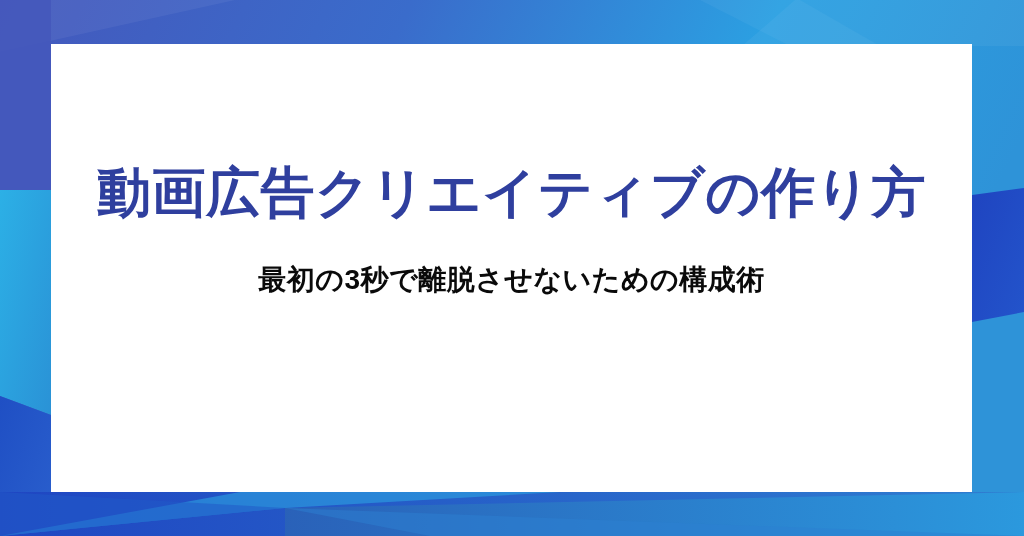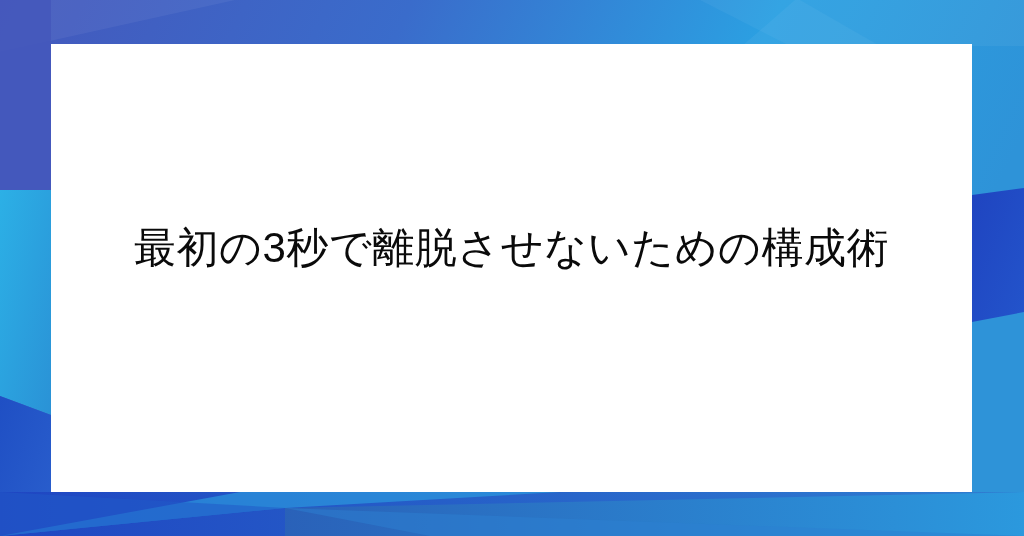--- a/index.html
+++ b/index.html
@@ -56,27 +56,27 @@
     line-height: 1.18;
     font-weight: bold;
     color: #2f3f9e;
     letter-spacing: 0.5px;
     white-space: nowrap;
     margin: 0;
     transform: translateY(-42px);
   }
 
   #subtitle {
-    font-size: 42px;
+    font-size: 28px;
     line-height: 1.2;
-    font-weight: normal;
+    font-weight: bold;
     color: #0a0a0a;
     letter-spacing: 0.5px;
     white-space: nowrap;
-    margin: 0;
+    margin: 16px;
     transform: translateY(-20px);
   }
 </style>
 </head>
 <body>
 
 <div id="banner">
 
   <svg class="shape" viewBox="0 0 1024 536" preserveAspectRatio="none" aria-hidden="true">
     <defs>
@@ -125,17 +125,18 @@
 
     <polygon points="0,492 1024,492 1024,536 0,536" fill="url(#gradBottomLeft)"></polygon>
     <polygon points="285,508 1024,492 1024,536 285,536" fill="url(#gradBottomRight)" opacity="0.95"></polygon>
     <polygon points="0,536 285,508 560,492 240,492" fill="#2eaae4" opacity="0.55"></polygon>
     <polygon points="285,508 1024,536 430,536" fill="#2b7fd2" opacity="0.5"></polygon>
     <polygon points="0,492 285,508 0,536" fill="#2159c9" opacity="0.55"></polygon>
   </svg>
 
   <div id="card">
     <div id="card-inner">
+      <h1 id="title">動画広告クリエイティブの作り方</h1>
       <h2 id="subtitle">最初の3秒で離脱させないための構成術</h2>
     </div>
   </div>
 
 </div>
 
 </body></html>

